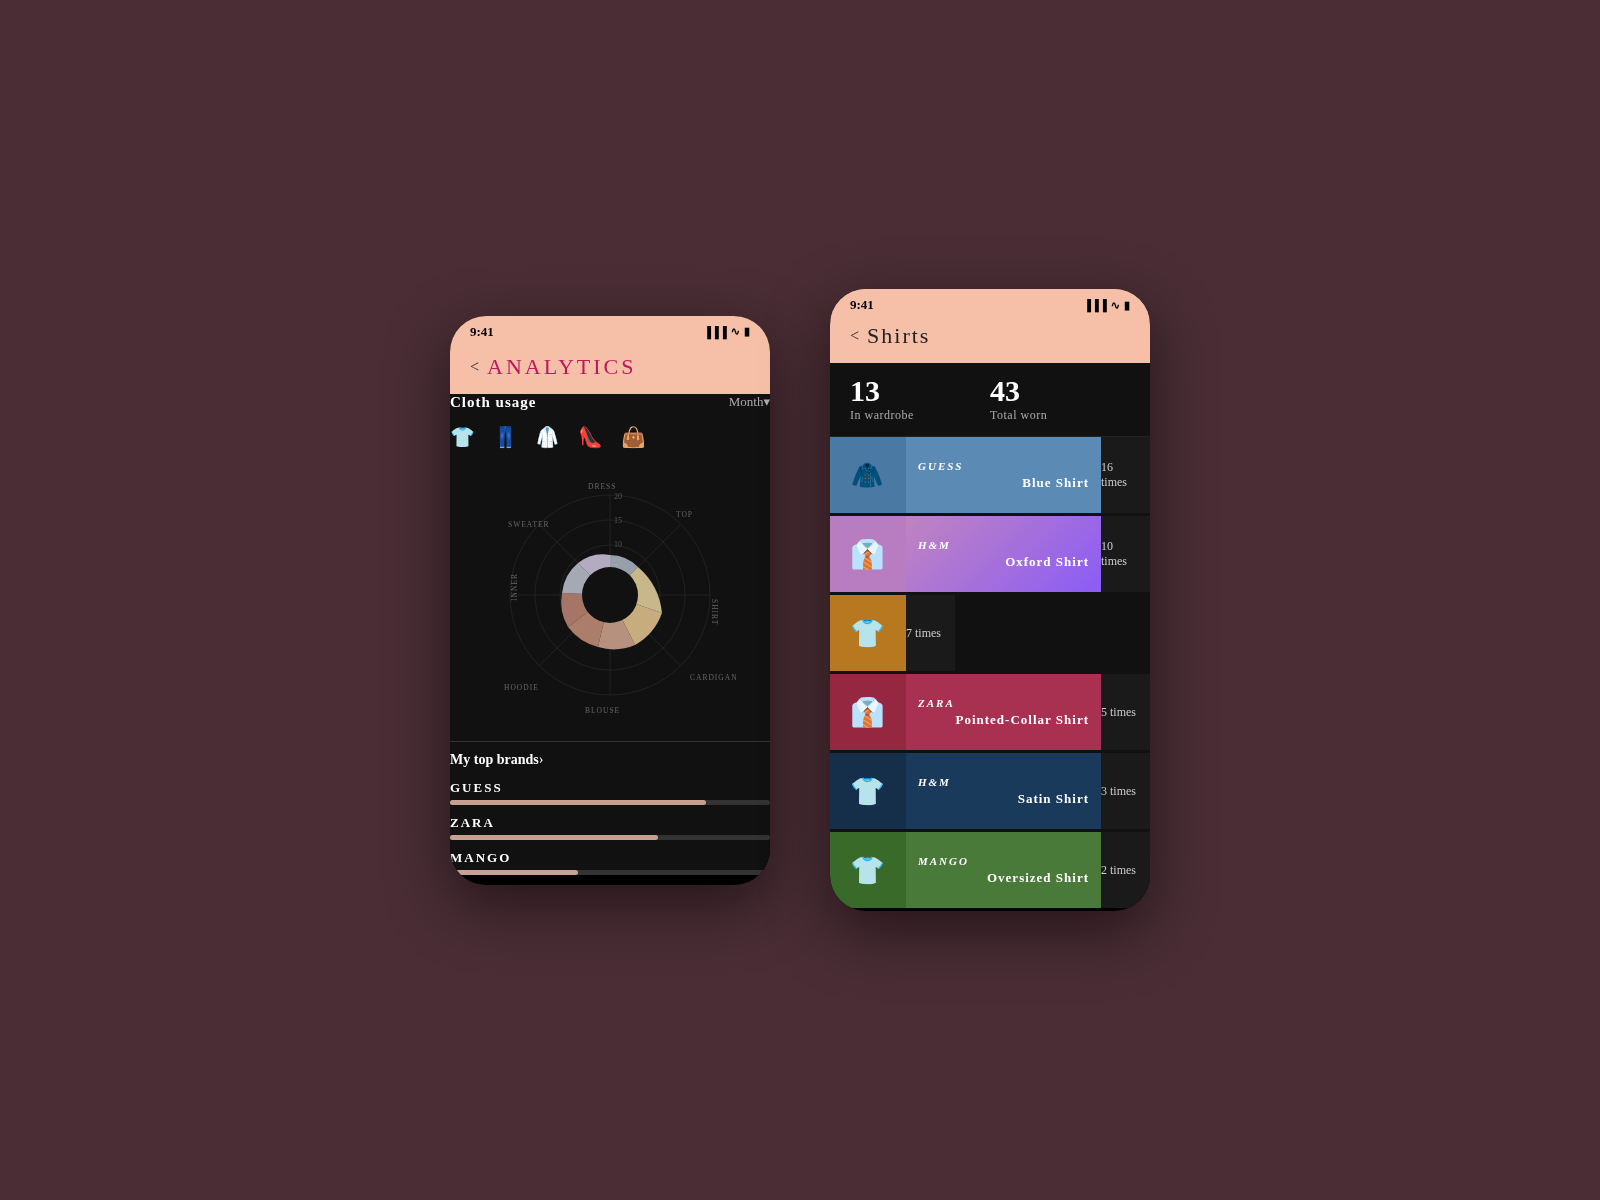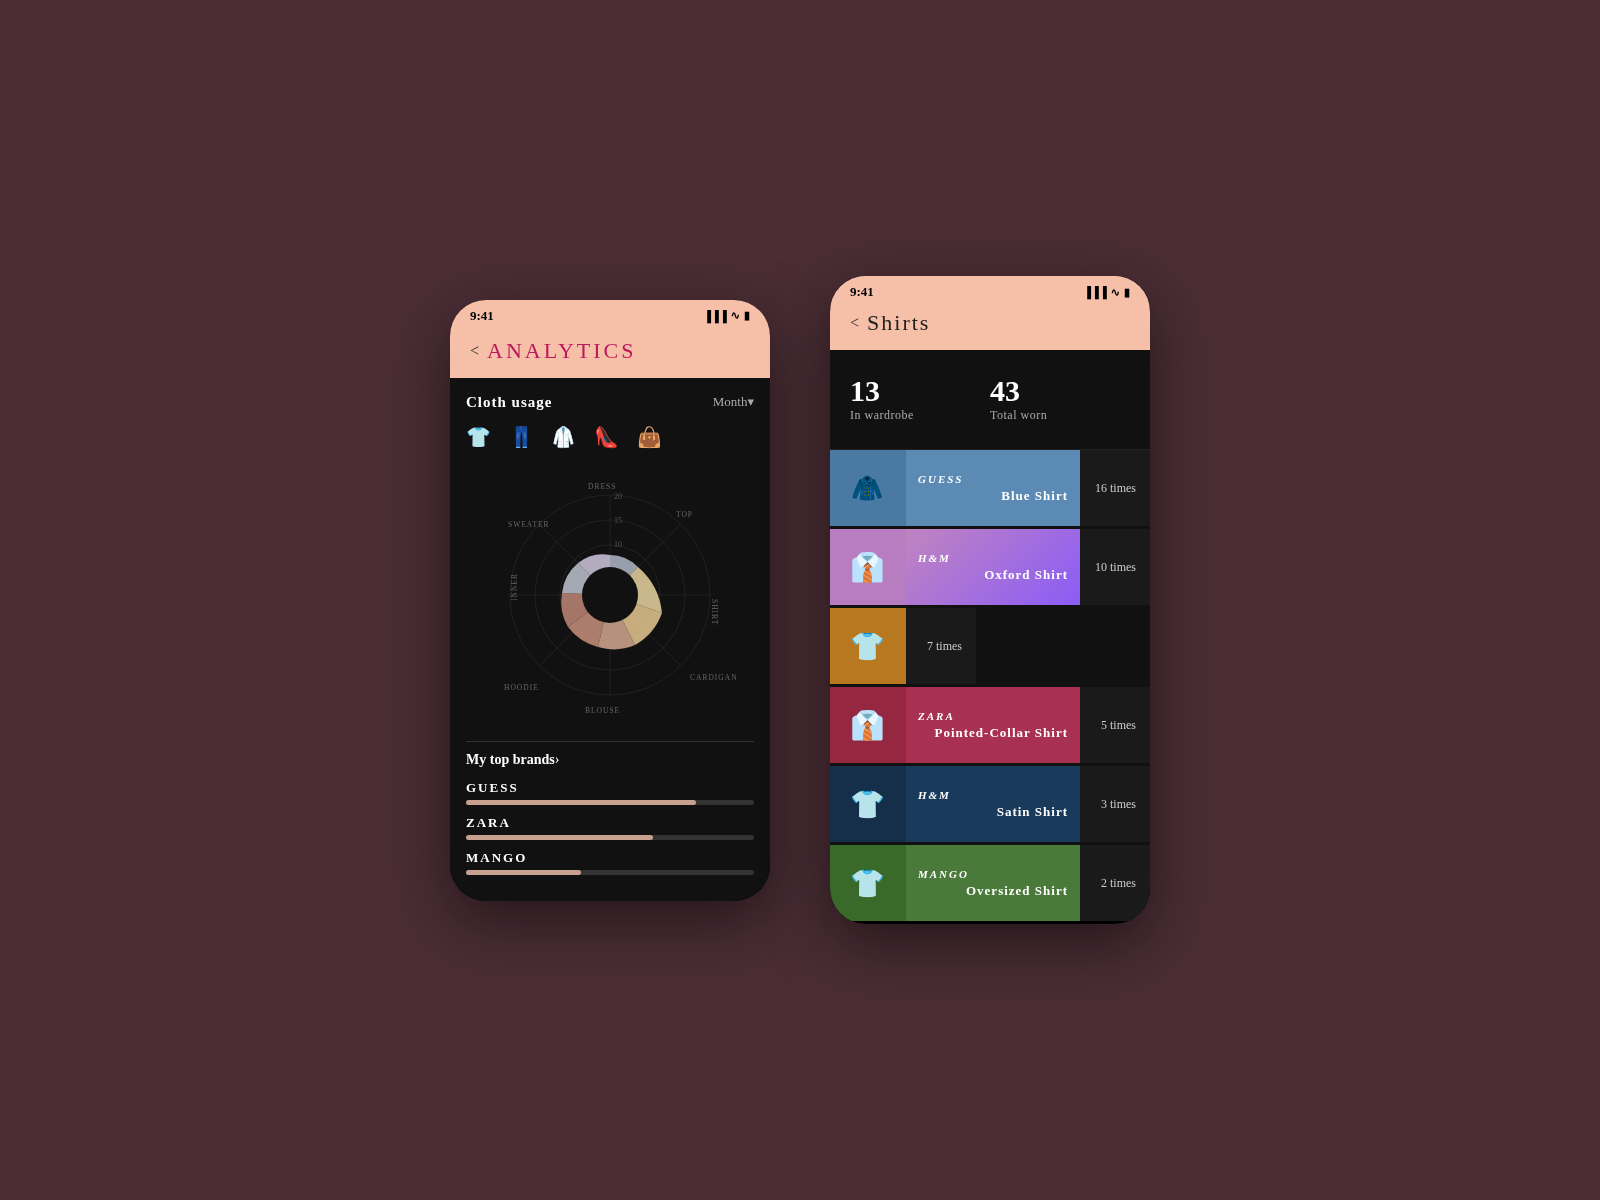--- a/index.html
+++ b/index.html
@@ -52,21 +52,20 @@
     }
     .header-left .title {
       font-size: 22px;
       letter-spacing: 3px;
       color: #be185d;
       text-transform: uppercase;
       font-weight: 400;
     }
     .phone-body {
       background: #111;
-      padding: 16px;
     }
     .cloth-usage-header {
       display: flex;
       justify-content: space-between;
       align-items: center;
       margin-bottom: 14px;
     }
     .cloth-usage-title {
       color: #fff;
       font-size: 15px;
@@ -172,21 +171,21 @@
     .header-right .page-title-row .title {
       font-size: 22px;
       letter-spacing: 2px;
       color: #222;
       font-weight: 400;
     }
 
     .stats-row {
       background: #111;
       display: flex;
-      padding: 26px 20px;
+      padding: 13px 20px;
       gap: 0;
       border-bottom: 1px solid #222;
     }
     .stat-item {
       flex: 1;
     }
     .stat-number {
       font-size: 30px;
       color: #fff;
       font-weight: 600;
@@ -239,21 +238,21 @@
       margin-bottom: 3px;
       font-style: italic;
     }
     .shirt-name {
       font-size: 13px;
       letter-spacing: 1px;
       font-weight: 700;
       text-align: right;
     }
     .shirt-worn {
-      width: 70px;
+      width: 49px;
       flex-shrink: 0;
       display: flex;
       align-items: center;
       justify-content: flex-end;
       padding-right: 14px;
       font-size: 12px;
       color: #ccc;
       background: #1a1a1a;
     }
 

